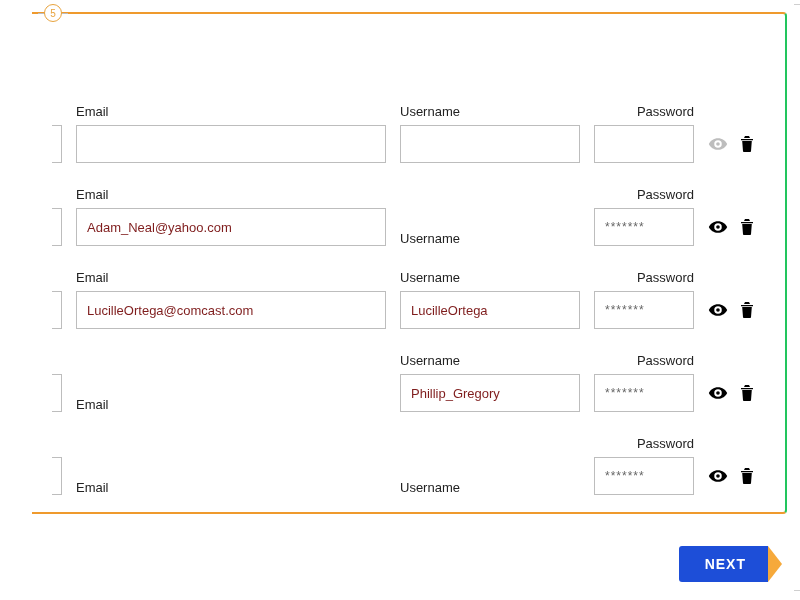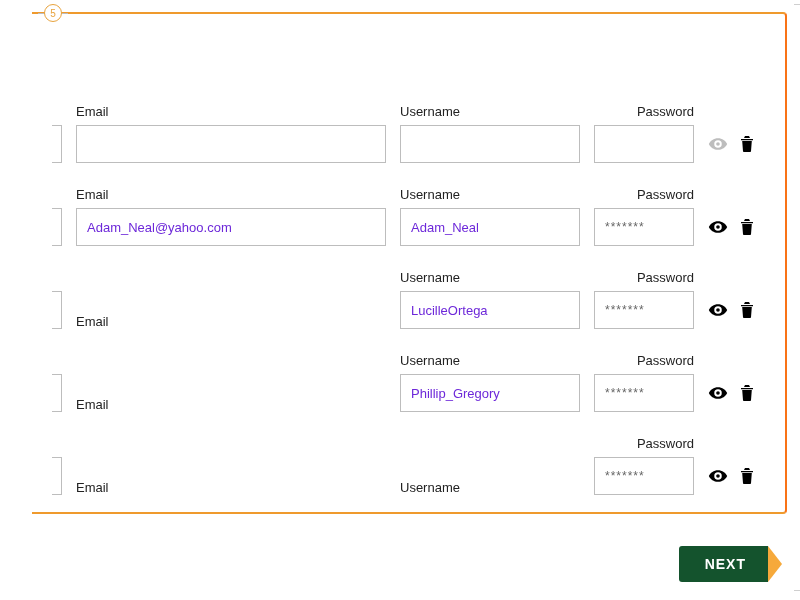--- a/index.html
+++ b/index.html
@@ -42,21 +42,21 @@
   .step-badge::after { right: -7px; }
 
   
   .panel {
     position: absolute;
     top: 12px;
     left: 32px;
     width: 755px;
     height: 502px;
     border-top: 2px solid #ef9a2d;
-    border-right: 2px solid #f97316;
+    border-right: 2px solid #22c55e;
     border-bottom: 2px solid #ef9a2d;
     border-left: none;
     border-radius: 0 4px 4px 0;
   }
   .panel-inner {
     position: absolute;
     top: 30px;
     left: 20px;
     width: 746px;
     height: 475px;
@@ -92,21 +92,21 @@
     color: #222;
     font-weight: 400;
   }
 
   .input {
     height: 38px;
     border: 1px solid #bdbdbd;
     background: #fff;
     padding: 0 10px;
     font-size: 13px;
-    color: #6d28d9;
+    color: #7f1d1d;
     display: flex;
     align-items: center;
     white-space: nowrap;
     overflow: hidden;
   }
   .field-password .input { letter-spacing: 1px; color: #666; font-size: 12px; }
 
   .actions {
     display: flex;
     align-items: center;
@@ -132,21 +132,21 @@
   .next-btn {
     position: absolute;
     right: 18px;
     bottom: 18px;
     height: 36px;
     display: flex;
     align-items: center;
     cursor: pointer;
   }
   .next-body {
-    background: #14532d;
+    background: #1d4ed8;
     color: #fff;
     font-size: 14px;
     font-weight: 600;
     letter-spacing: 1px;
     height: 100%;
     display: flex;
     align-items: center;
     padding: 0 22px 0 26px;
     border-radius: 3px 0 0 3px;
   }
@@ -214,21 +214,20 @@
       <div class="row">
         <div class="field field-peek">
           <div class="input"></div>
         </div>
         <div class="field field-email">
           <span class="label">Email</span>
           <div class="input">Adam_Neal@yahoo.com</div>
         </div>
         <div class="field field-username">
           <span class="label">Username</span>
-          <div class="input">Adam_Neal</div>
         </div>
         <div class="field field-password">
           <span class="label">Password</span>
           <div class="input">*******</div>
         </div>
         <div class="actions">
           <div class="icon-btn eye eye-solid">
             <svg viewBox="0 0 24 24">
                 <path d="M12 5C7 5 2.7 8.1 1 12c1.7 3.9 6 7 11 7s9.3-3.1 11-7c-1.7-3.9-6-7-11-7zm0 11.5A4.5 4.5 0 1 1 12 7.5a4.5 4.5 0 0 1 0 9z"></path>
                 <circle class="inner" cx="12" cy="12" r="2.2"></circle>
@@ -241,20 +240,21 @@
           </div>
         </div>
       </div>
 
       <div class="row">
         <div class="field field-peek">
           <div class="input"></div>
         </div>
         <div class="field field-email">
           <span class="label">Email</span>
+          <div class="input">LucilleOrtega@comcast.com</div>
         </div>
         <div class="field field-username">
           <span class="label">Username</span>
           <div class="input">LucilleOrtega</div>
         </div>
         <div class="field field-password">
           <span class="label">Password</span>
           <div class="input">*******</div>
         </div>
         <div class="actions">

